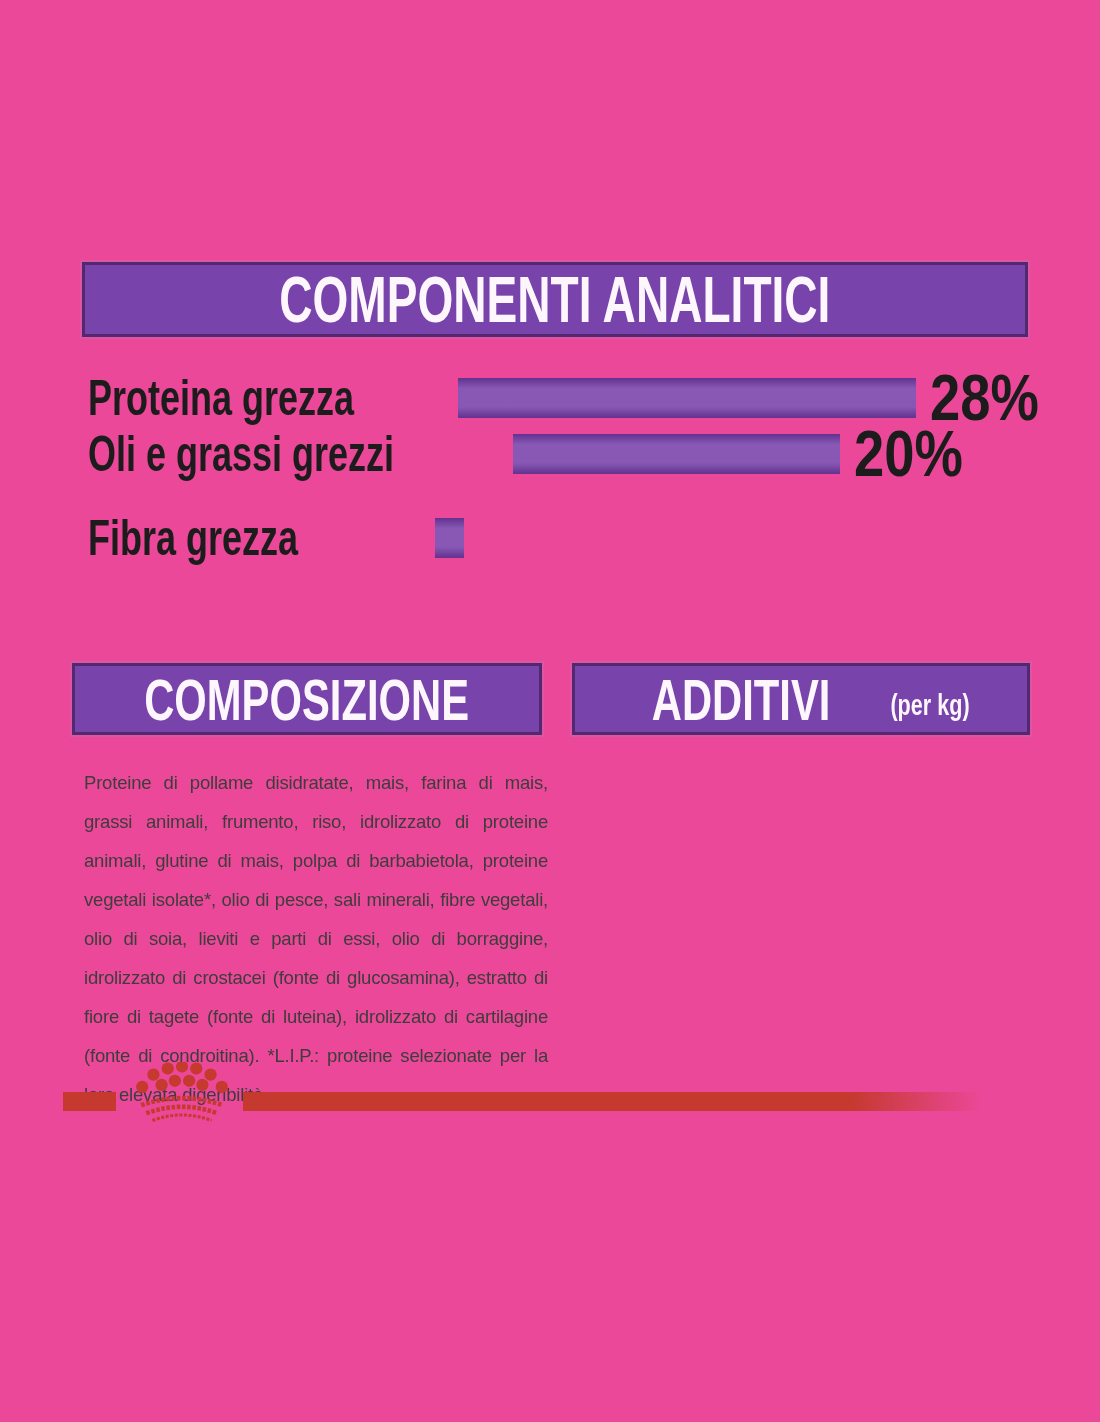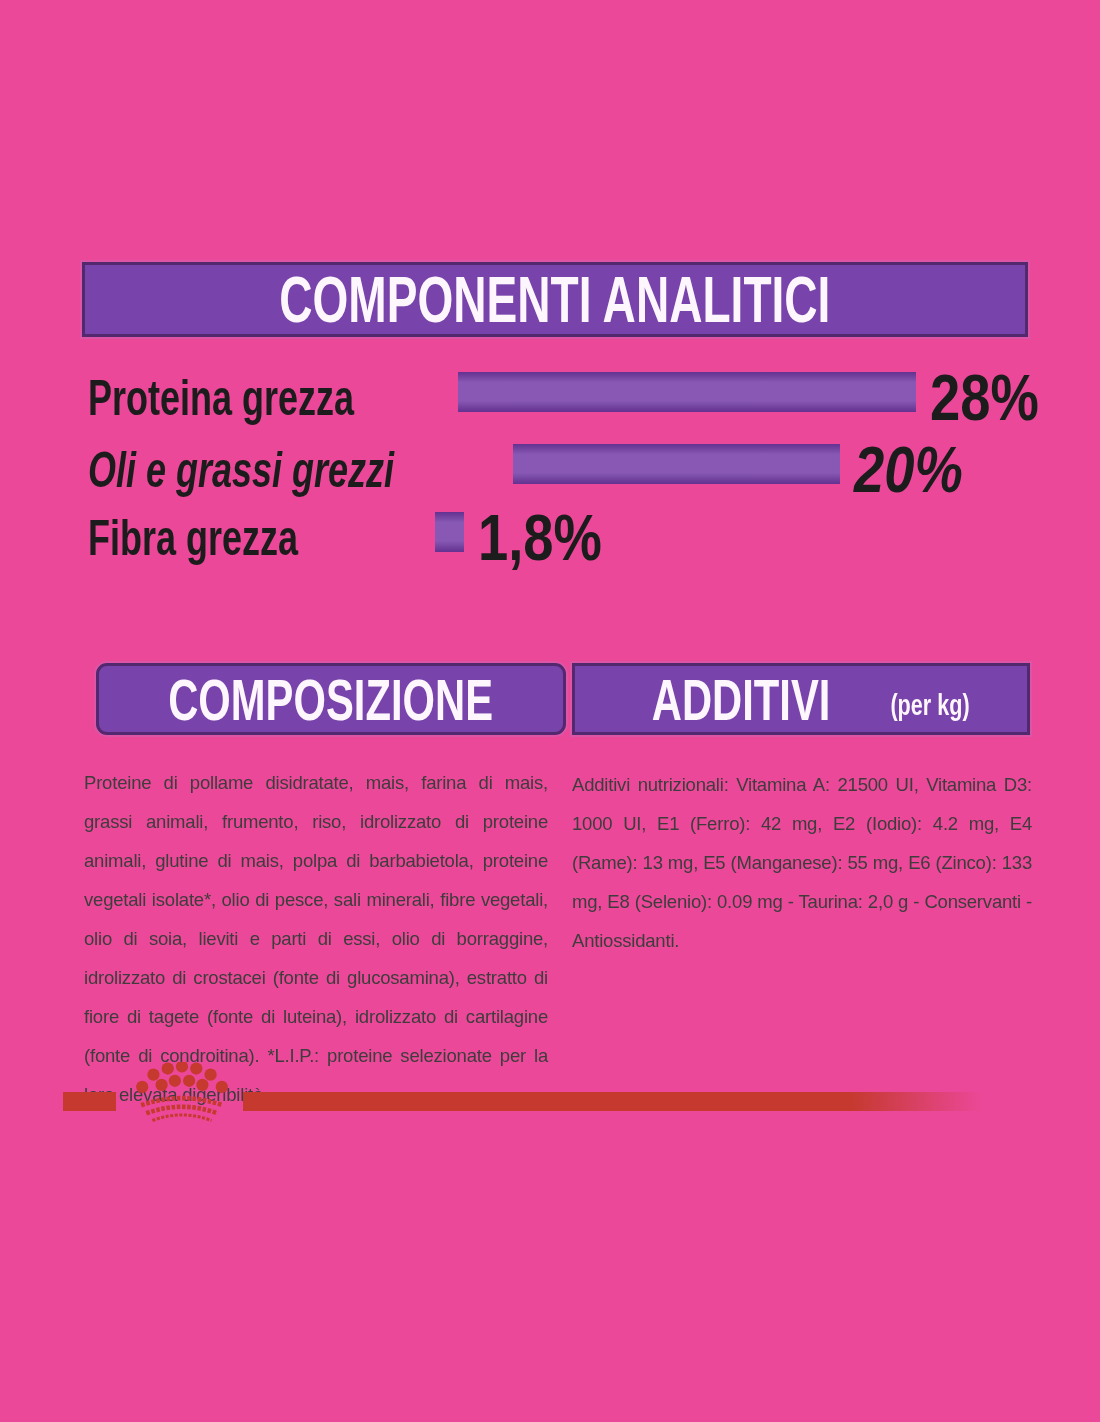--- a/index.html
+++ b/index.html
@@ -19,32 +19,32 @@
     position:absolute;
     box-sizing:border-box;
     background:var(--purple);
     border:3px solid var(--purple_border);
     box-shadow:0 0 0 2px rgba(170,130,210,0.22);
     display:flex;align-items:center;justify-content:center;
     color:#fdf6fd;
   }
   .hdr-main{left:82px;top:262px;width:946px;height:75px;}
   .hdr-main .t{font-weight:bold;font-size:64px;letter-spacing:0px;}
-  .hdr-comp{left:96px;top:663px;width:470px;height:72px;border-radius:11px;}
+  .hdr-comp{left:72px;top:663px;width:470px;height:72px;}
   .hdr-add {left:572px;top:663px;width:458px;height:72px;}
   .hdr-comp .t,.hdr-add .t{font-weight:bold;font-size:58px;}
   .hdr-add .unit{font-weight:bold;font-size:30px;margin-left:10px;position:relative;top:6px;}
 
   
   .chart-row{
     position:absolute;left:82px;width:964px;height:52px;
-    display:flex;align-items:flex-start;
+    display:flex;align-items:center;
   }
   .chart-row.r0{top:372px;}
-  .chart-row.r1{top:444px;font-style:italic;}
+  .chart-row.r1{top:428px;}
   .chart-row.r2{top:512px;text-decoration:underline;}
   .chart-label{
     flex:0 0 353px;padding-left:6px;box-sizing:border-box;
     font-weight:bold;font-size:50px;color:var(--ink);
     line-height:52px;
   }
   .bar{
     height:40px;
     background-color:var(--bar);
     background-image:linear-gradient(180deg, rgba(40,0,70,.28) 0%, rgba(255,255,255,.10) 26%, rgba(255,255,255,.10) 72%, rgba(40,0,70,.28) 100%);
@@ -91,33 +91,31 @@
     <span class="bar-value"><span class="cx-left" style="transform:scaleX(0.85)">28%</span></span>
   </div>
   <div class="chart-row r1">
     <span class="chart-label"><span class="cx-left">Oli e grassi grezzi</span></span>
     <span class="bar" style="width: 327px;"></span>
     <span class="bar-value"><span class="cx-left" style="transform:scaleX(0.85)">20%</span></span>
   </div>
   <div class="chart-row r2">
     <span class="chart-label"><span class="cx-left">Fibra grezza</span></span>
     <span class="bar" style="width: 29px;"></span>
-    <span class="bar-value"><span class="cx-left" style="transform:scaleX(0.85)">1,8%</span></span>
   </div>
 
   <div class="hdr hdr-comp">
     <span class="t cx">COMPOSIZIONE</span>
   </div>
   <p class="body-text body-comp">Proteine di pollame disidratate, mais, farina di mais, grassi animali, frumento, riso, idrolizzato di proteine animali, glutine di mais, polpa di barbabietola, proteine vegetali isolate*, olio di pesce, sali minerali, fibre vegetali, olio di soia, lieviti e parti di essi, olio di borraggine, idrolizzato di crostacei (fonte di glucosamina), estratto di fiore di tagete (fonte di luteina), idrolizzato di cartilagine (fonte di condroitina). *L.I.P.: proteine selezionate per la loro elevata digeribilità.</p>
 
   <div class="hdr hdr-add">
     <span class="t cx">ADDITIVI</span>
     <span class="unit cx">(per kg)</span>
   </div>
-  <p class="body-text body-add">Additivi nutrizionali: Vitamina A: 21500 UI, Vitamina D3: 1000 UI, E1 (Ferro): 42 mg, E2 (Iodio): 4.2 mg, E4 (Rame): 13 mg, E5 (Manganese): 55 mg, E6 (Zinco): 133 mg, E8 (Selenio): 0.09 mg - Taurina: 2,0 g - Conservanti - Antiossidanti.</p>
 
   <div class="rule rule-left"></div>
   <svg class="crown" viewBox="0 0 100 60" aria-hidden="true">
     <g fill="#c5392e" stroke="none">
       <circle cx="22" cy="12" r="6"></circle>
       <circle cx="36" cy="6" r="6"></circle>
       <circle cx="50" cy="4" r="6"></circle>
       <circle cx="64" cy="6" r="6"></circle>
       <circle cx="78" cy="12" r="6"></circle>
       <circle cx="30" cy="22" r="6"></circle>

